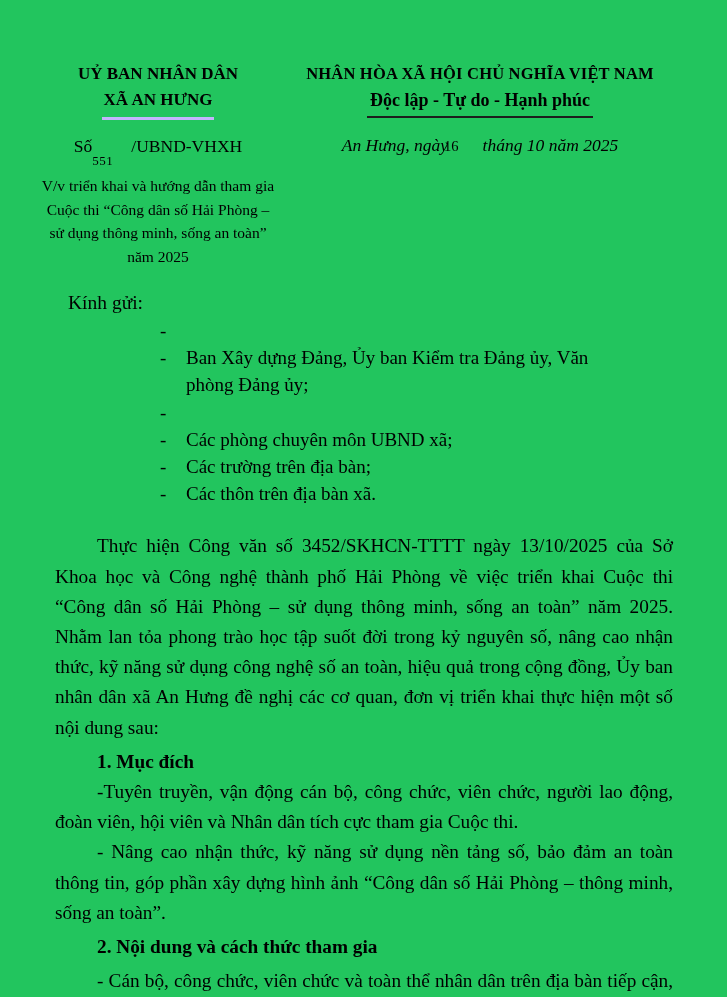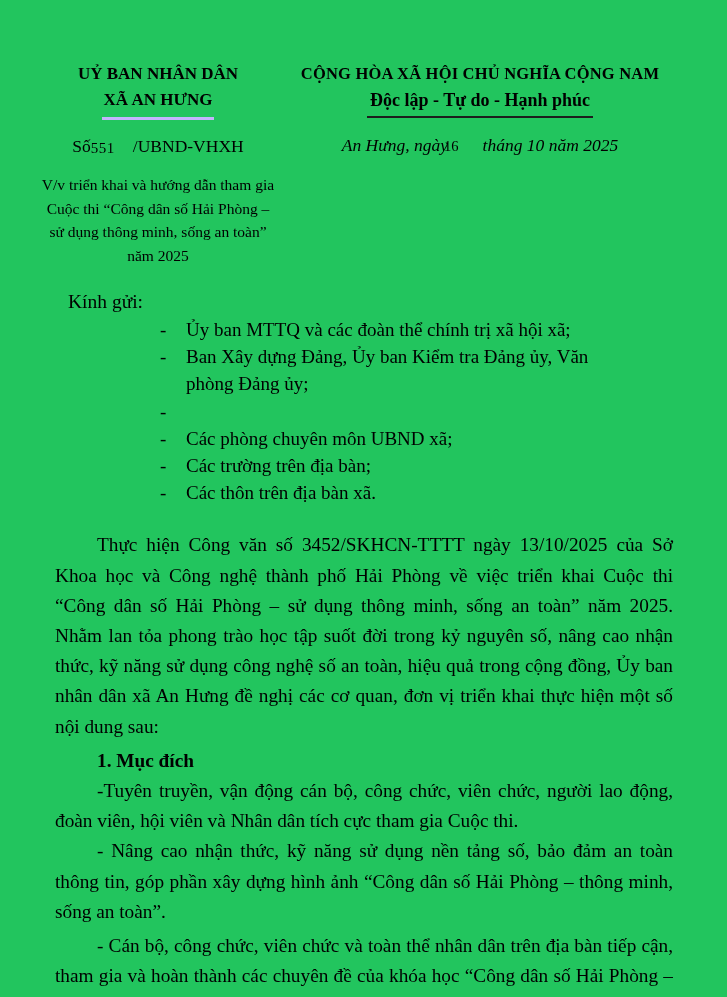--- a/index.html
+++ b/index.html
@@ -13,21 +13,21 @@
     margin: 0 auto;
   }
   .header { display: flex; padding-top: 60px; }
   .col-left { width: 240px; margin-left: 38px; text-align: center; flex-shrink: 0; }
   .col-right { width: 380px; margin-left: 12px; text-align: center; flex-shrink: 0; }
 
   .issuer-name { font-weight: bold; font-size: 17px; line-height: 27px; }
   .commune-line { font-weight: bold; font-size: 17px; line-height: 26px; }
   .underline-gray { display: inline-block; border-bottom: 3px solid #c4b5fd; padding: 0 2px 4px 2px; }
   .doc-number { margin-top: 14px; font-size: 17.5px; line-height: 24px; white-space: nowrap; }
-  .stamp-num { font-size: 15px; letter-spacing: 0.5px; position: relative; top: 1px; }
+  .stamp-num { font-size: 13px; letter-spacing: 0.5px; position: relative; top: 13px; }
   .doc-suffix { margin-left: 18px; }
   .subject { margin: 14px auto 0 auto; width: 240px; font-size: 15.5px; line-height: 23.5px; }
 
   .motto1 { font-weight: bold; font-size: 16.5px; line-height: 27px; letter-spacing: 0.2px; }
   .motto2 { font-weight: bold; font-size: 18px; line-height: 26px; }
   .underline-dark { display: inline-block; border-bottom: 2px solid #1d1d1d; padding: 0 3px 3px 3px; }
   .dateline { margin-top: 17px; font-size: 17.5px; font-style: italic; white-space: nowrap; }
   .date-day { font-style: normal; font-size: 14.5px; margin-left: -4px; margin-right: 24px; }
 
   .salutation { margin-top: 22px; padding-left: 68px; font-size: 19.5px; line-height: 26px; }
@@ -60,37 +60,36 @@
       <div class="commune-line">
         <span class="underline-gray">XÃ AN HƯNG</span>
       </div>
       <div class="doc-number">
         <span>Số</span><span class="stamp-num">551</span><span class="doc-suffix">/UBND-VHXH</span>
       </div>
       <div class="subject">V/v triển khai và hướng dẫn tham gia Cuộc thi “Công dân số Hải Phòng – sử dụng thông minh, sống an toàn” năm 2025</div>
     </div>
 
     <div class="col-right">
-      <div class="motto1">CỘNG HÒA XÃ HỘI CHỦ NGHĨA CỘNG NAM</div>
+      <div class="motto1">NHÂN HÒA XÃ HỘI CHỦ NGHĨA VIỆT NAM</div>
       <div class="motto2">
         <span class="underline-dark">Độc lập - Tự do - Hạnh phúc</span>
       </div>
       <div class="dateline">
         <span>An Hưng, ngày</span><span class="date-day">16</span><span>tháng 10 năm 2025</span>
       </div>
     </div>
 
   </div>
 
   <div class="salutation">Kính gửi:</div>
 
   <div class="recipient-list">
     <div class="recipient-item">
       <span class="dash">-</span>
-      <span class="rtext">Ủy ban MTTQ và các đoàn thể chính trị xã hội xã;</span>
     </div>
     <div class="recipient-item">
       <span class="dash">-</span>
       <span class="rtext">Ban Xây dựng Đảng, Ủy ban Kiểm tra Đảng ủy, Văn phòng Đảng ủy;</span>
     </div>
     <div class="recipient-item">
       <span class="dash">-</span>
     </div>
     <div class="recipient-item">
       <span class="dash">-</span>
@@ -104,16 +103,17 @@
       <span class="dash">-</span>
       <span class="rtext">Các thôn trên địa bàn xã.</span>
     </div>
   </div>
 
   <div class="doc-body">
     <p class="para">Thực hiện Công văn số 3452/SKHCN-TTTT ngày 13/10/2025 của Sở Khoa học và Công nghệ thành phố Hải Phòng về việc triển khai Cuộc thi “Công dân số Hải Phòng – sử dụng thông minh, sống an toàn” năm 2025. Nhằm lan tỏa phong trào học tập suốt đời trong kỷ nguyên số, nâng cao nhận thức, kỹ năng sử dụng công nghệ số an toàn, hiệu quả trong cộng đồng, Ủy ban nhân dân xã An Hưng đề nghị các cơ quan, đơn vị triển khai thực hiện một số nội dung sau:</p>
     <p class="para heading">1. Mục đích</p>
     <p class="para">-Tuyên truyền, vận động cán bộ, công chức, viên chức, người lao động, đoàn viên, hội viên và Nhân dân tích cực tham gia Cuộc thi.</p>
     <p class="para">- Nâng cao nhận thức, kỹ năng sử dụng nền tảng số, bảo đảm an toàn thông tin, góp phần xây dựng hình ảnh “Công dân số Hải Phòng – thông minh, sống an toàn”.</p>
+    <p class="para heading">2. Nội dung và cách thức tham gia</p>
     <p class="para justify-last spaced">- Cán bộ, công chức, viên chức và toàn thể nhân dân trên địa bàn tiếp cận, tham gia và hoàn thành các chuyên đề của khóa học “Công dân số Hải Phòng – sử dụng thông minh, sống an toàn” trên nền tảng trực tuyến One Touch:</p>
   </div>
 
 </div>
 
 </body></html>

